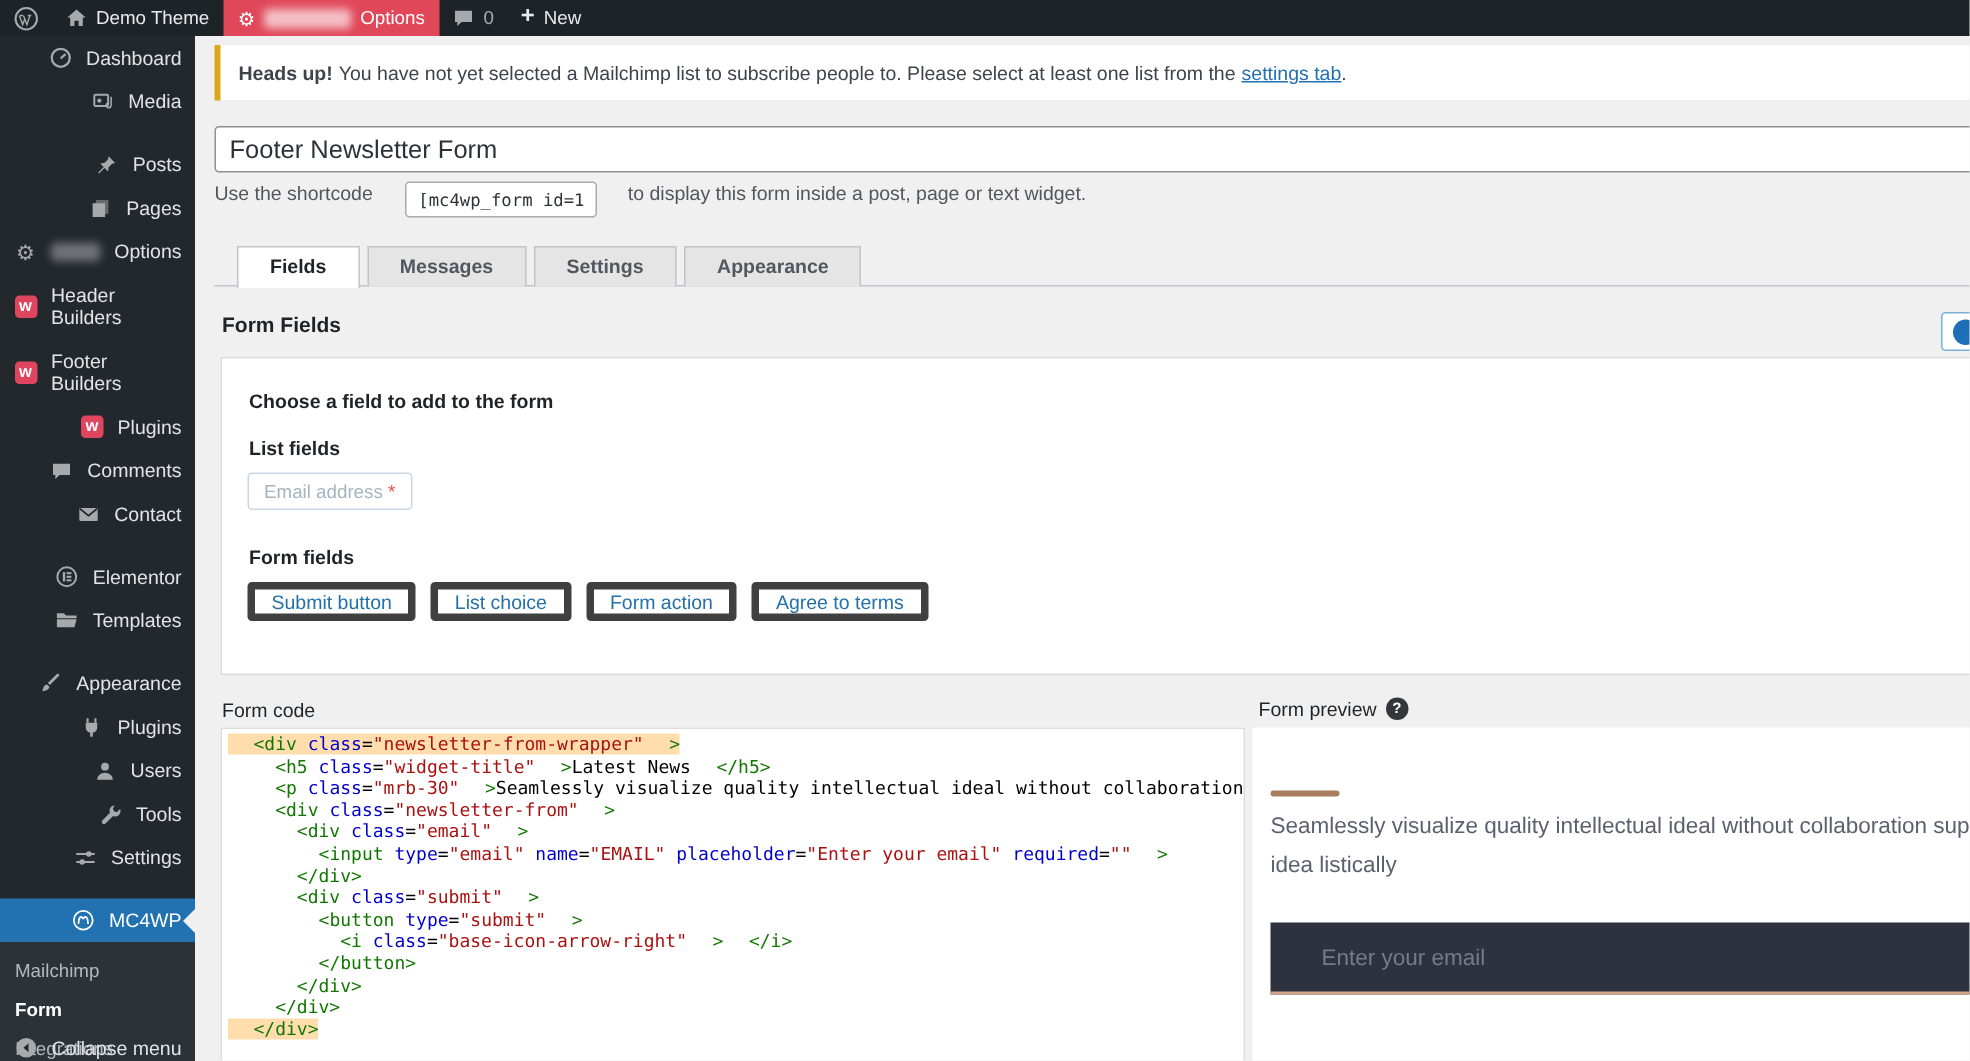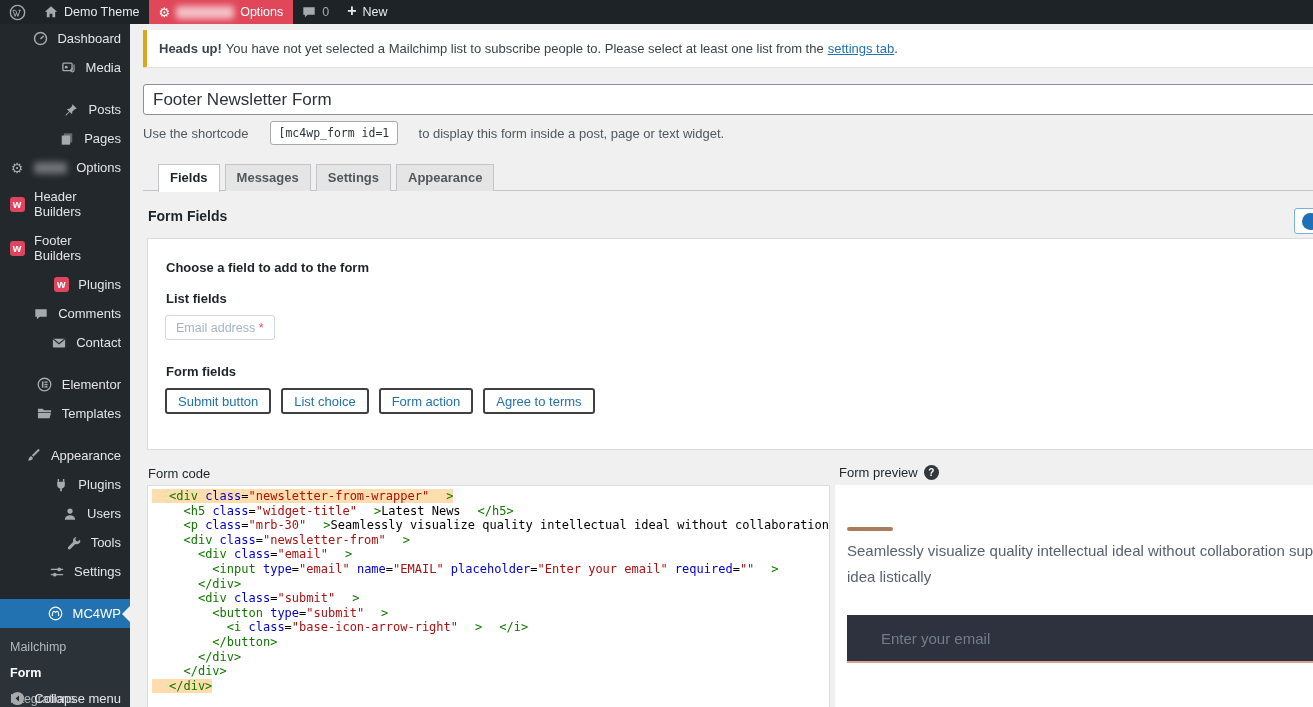--- a/index.html
+++ b/index.html
@@ -50,28 +50,28 @@
     background:#fff; border-left:4px solid #dba617; box-shadow:0 1px 1px rgba(0,0,0,.06);
     display:flex; align-items:center; padding:0 12px; font-size:13px; color:#3c434a; }
   .notice b { margin-right:4px; }
   .notice a { color:#2271b1; text-decoration:underline; cursor:pointer; margin-left:4px; }
 
   .title-input { position:absolute; left:13px; top:60px; width:1190px; height:31px;
     border:1px solid #8c8f94; border-radius:3px; background:#fff; padding:2px 9px;
     font-size:17px; color:#2c3338; font-family:"Liberation Sans", sans-serif; }
 
   .shortcode-row { position:absolute; left:13px; top:97px; height:24px; display:flex;
-    align-items:center; gap:21px; font-size:13px; color:#50575e; }
+    gap:21px; font-size:13px; color:#50575e; }
   .shortcode-input { border:1px solid #a7aaad; border-radius:3px; background:#fff;
     height:24px; width:128px; padding:0 8px; font-family:"DejaVu Sans Mono", monospace;
     font-size:11.5px; color:#2c3338; }
 
   .tabs { position:absolute; left:13px; top:139px; width:1170px; height:28px;
     border-bottom:1px solid #c3c4c7; }
-  .nav-tab { display:inline-block; margin-left:5px; padding:5px 11px 6px; background:#e5e5e5;
+  .nav-tab { display:inline-block; margin-left:5px; padding:5px 21px 6px; background:#e5e5e5;
     border:1px solid #c3c4c7; border-bottom:none; font-size:13px; color:#50575e;
     cursor:pointer; position:relative; top:1px; font-weight:600; }
   .nav-tab:first-child { margin-left:15px; }
   .nav-tab.active { background:#fff; color:#1d2327; padding-bottom:7px; }
 
   .ff-heading { position:absolute; left:18px; top:184px; font-size:14px; font-weight:bold;
     color:#1d2327; }
   .ff-toggle { position:absolute; left:1164px; top:184px; width:60px; height:26px;
     background:#fff; border:1px solid #7ab0d4; border-radius:3px; display:flex;
     align-items:center; padding-left:7px; cursor:pointer; }
@@ -81,21 +81,21 @@
     background:#fff; border:1px solid #dcdcde; }
   .fp-label { font-size:13px; font-weight:bold; color:#1d2327; }
   .fp-choose { position:absolute; left:18px; top:21px; }
   .fp-listfields { position:absolute; left:18px; top:52px; }
   .btn-email { position:absolute; left:17px; top:76px; height:25px; padding:0 10px;
     background:#fff; border:1px solid #c8d7e1; border-radius:3px; font-size:12.5px;
     color:#a5b5c0; cursor:default; font-family:"Liberation Sans", sans-serif; }
   .btn-email .req { color:#e65054; }
   .fp-formfields { position:absolute; left:18px; top:125px; }
   .fp-buttons { position:absolute; left:17px; top:149px; display:flex; gap:10px; }
-  .btn-field { height:26px; padding:0 11px; background:#fff; border:2px solid #404040;
+  .btn-field { height:26px; padding:0 11px; background:#fff; border:5px solid #404040;
     border-radius:3px; font-size:13px; color:#2471a8; cursor:pointer;
     font-family:"Liberation Sans", sans-serif; }
 
   .code-label { position:absolute; left:18px; top:442px; font-size:13px; color:#1d2327; }
   .code-editor { position:absolute; left:17px; top:461px; width:683px; height:246px;
     background:#fff; border:1px solid #dcdcde; overflow:hidden; padding:3px 0 0 4px;
     font-family:"DejaVu Sans Mono", monospace; font-size:12px; line-height:14.6px;
     cursor:text; }
   .code-line { white-space:pre; }
   .tok-g { color:#117700;margin-left:17px; }

